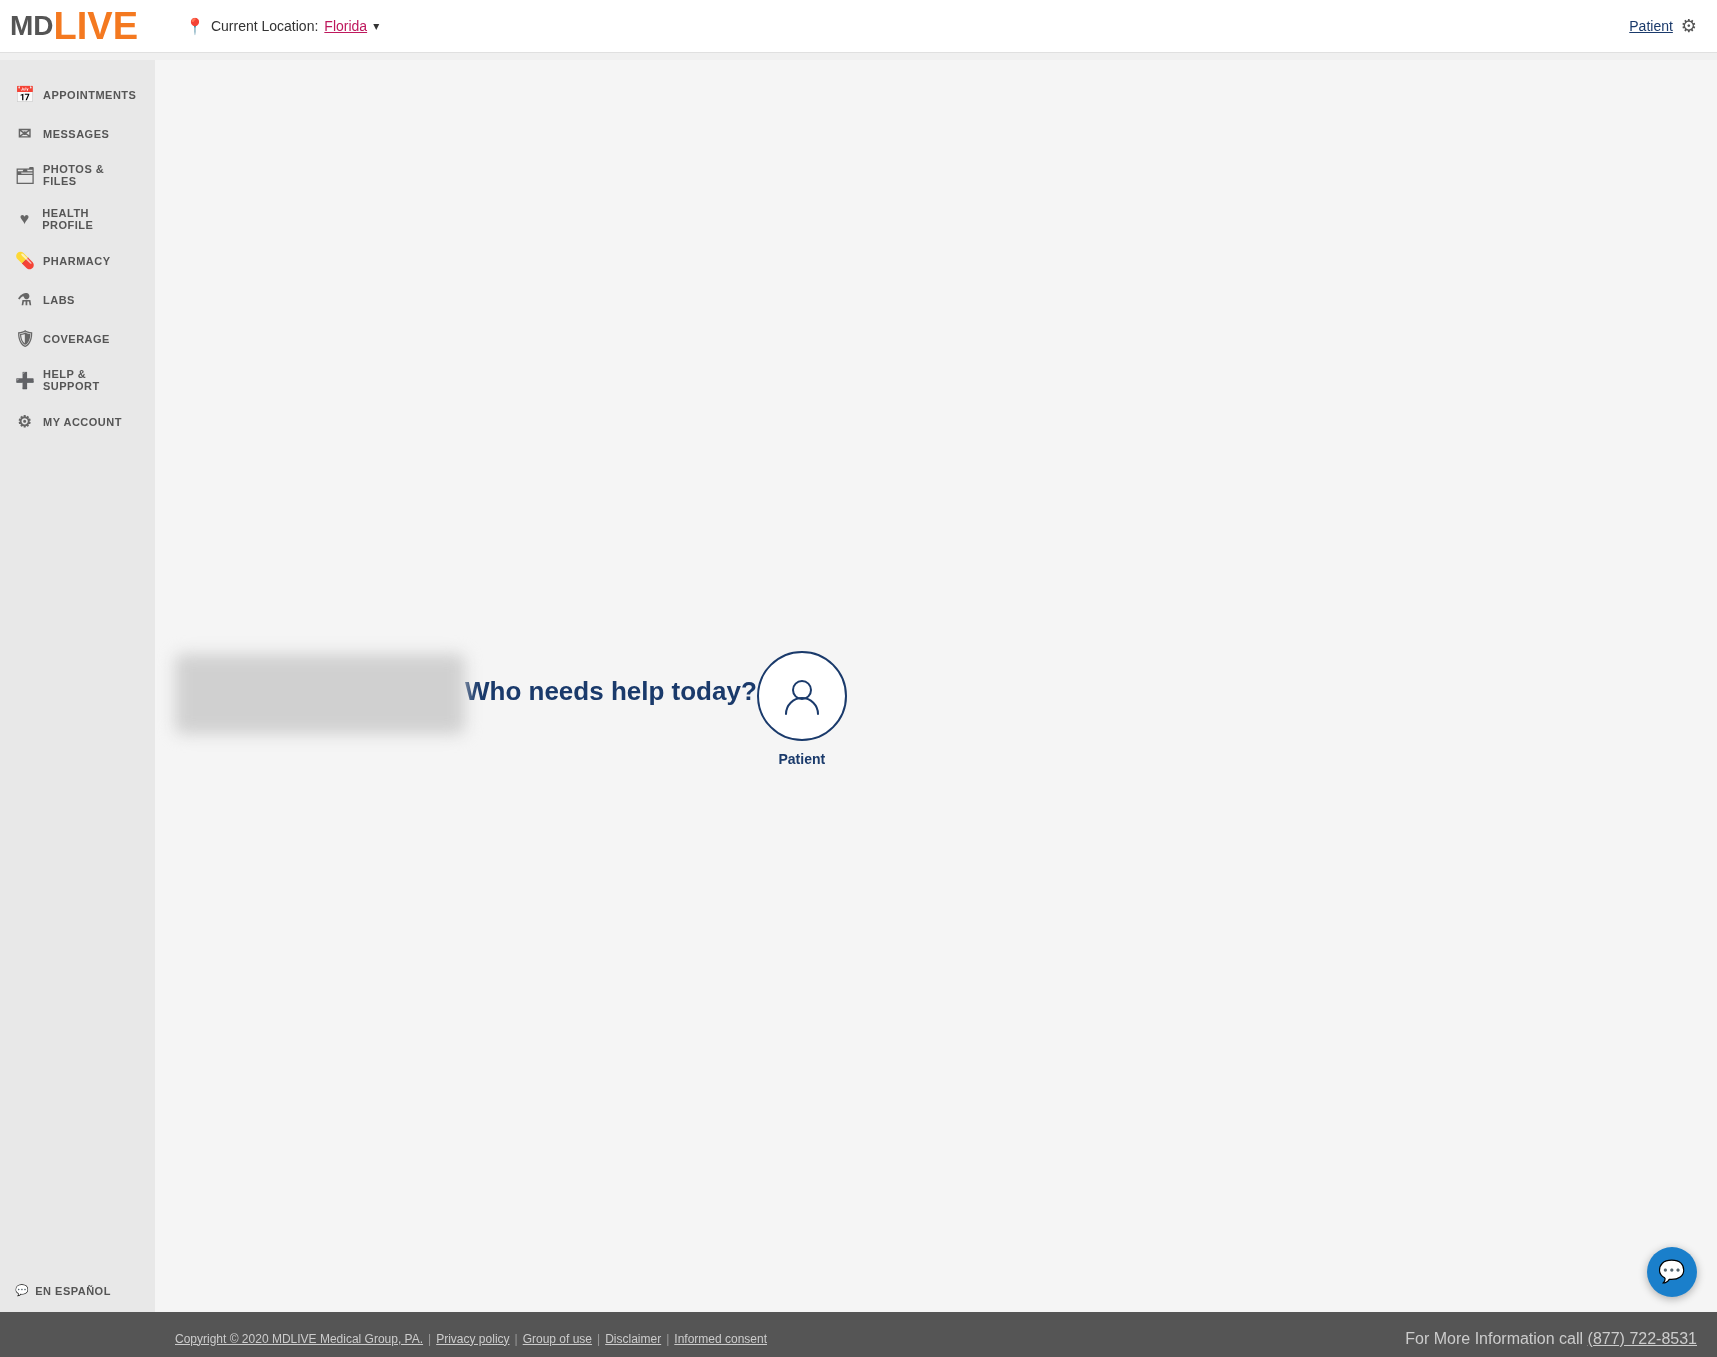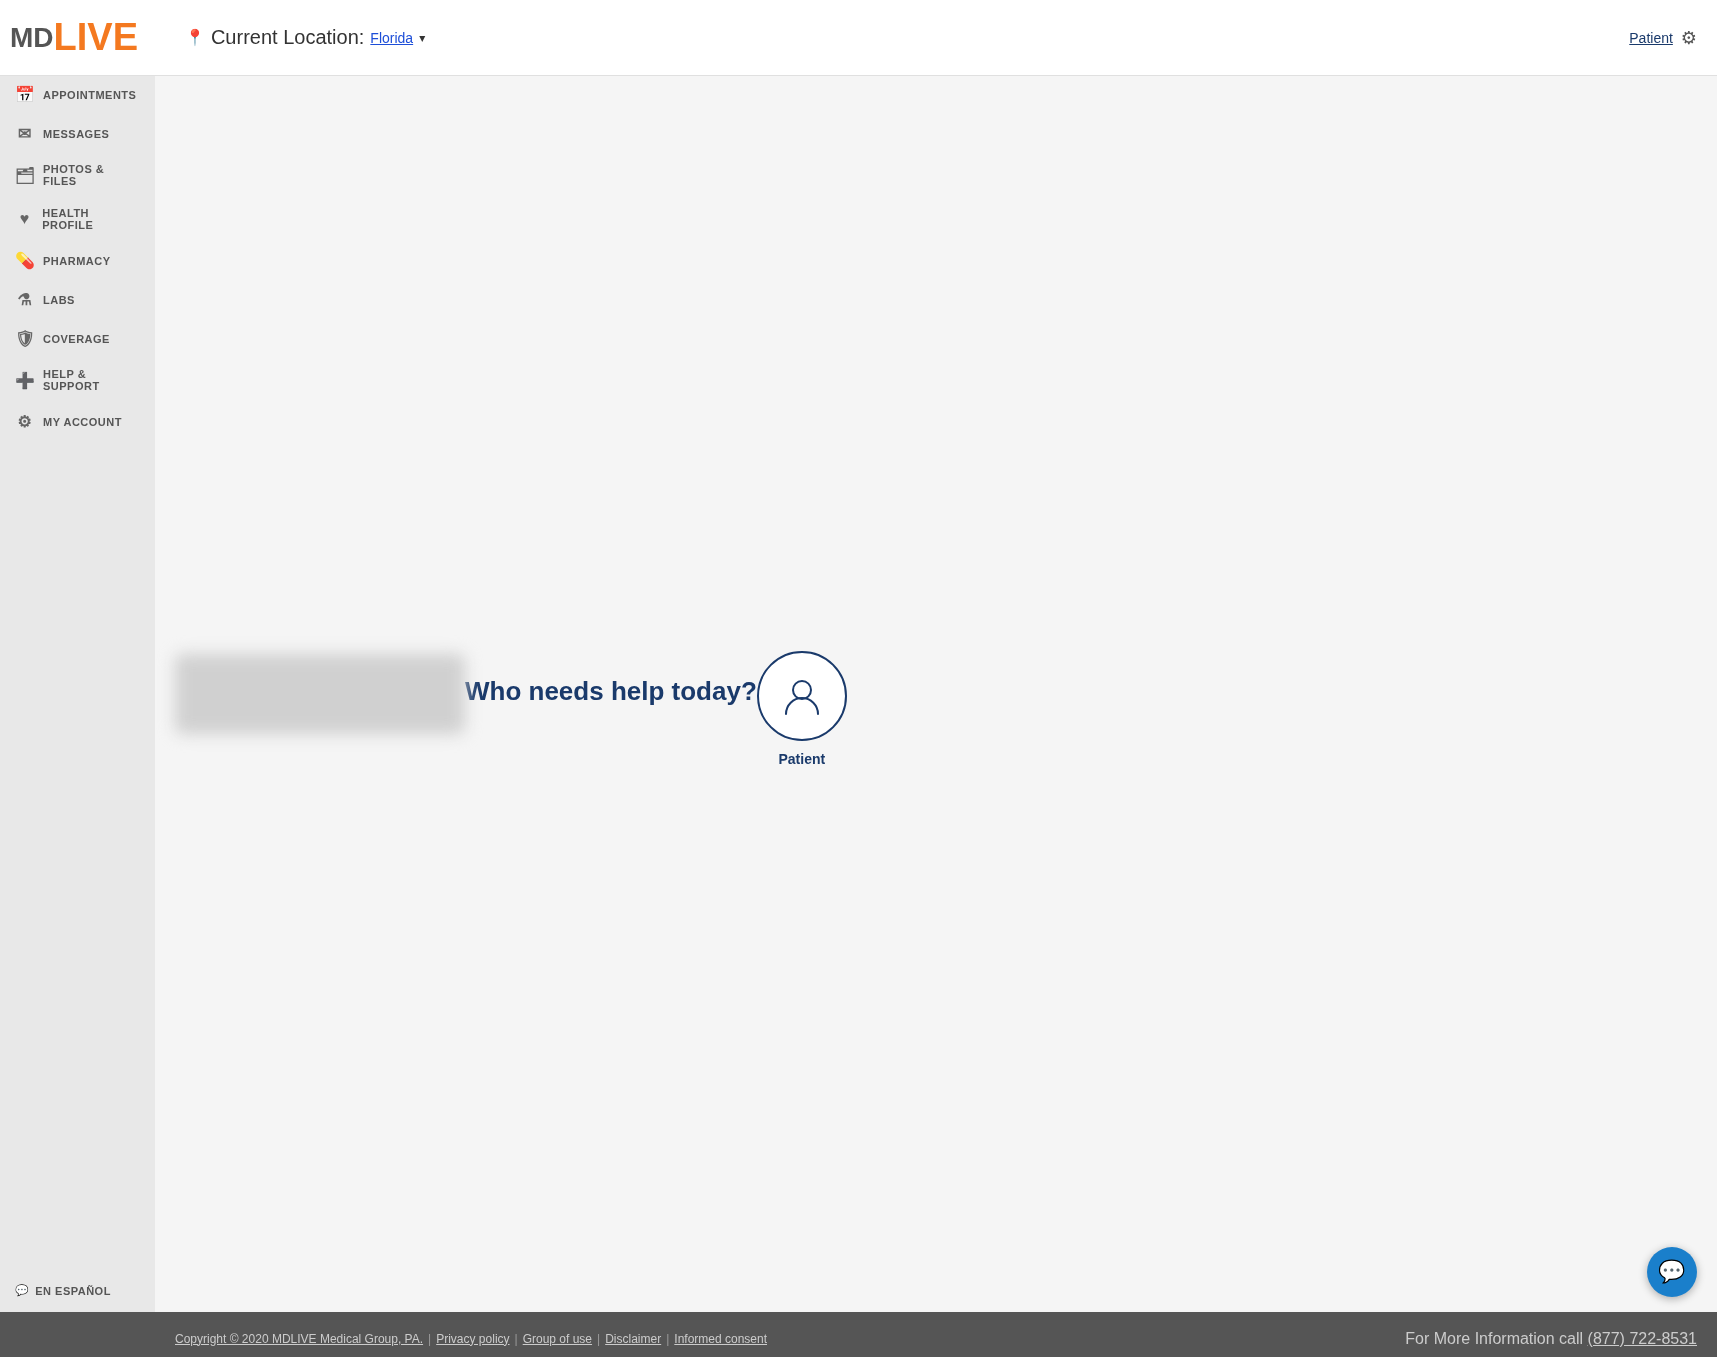--- a/index.html
+++ b/index.html
@@ -1,21 +1,21 @@
 <!DOCTYPE html>
 <html><head>
   <meta charset="utf-8">
   <style>
     * { margin: 0; padding: 0; box-sizing: border-box; }
     body { font-family: Arial, sans-serif; background: #f0f0f0; width: 1717px; min-height: 1357px; display: flex; flex-direction: column; }
 
     
     .header {
       background: #fff;
-      height: 76px;
+      height: 53px;
       display: flex;
       align-items: center;
       justify-content: space-between;
       padding: 0 20px 0 10px;
       border-bottom: 1px solid #e0e0e0;
       position: fixed;
       top: 0;
       left: 0;
       right: 0;
       z-index: 100;
@@ -40,25 +40,25 @@
       align-items: center;
       gap: 6px;
       flex: 1;
       padding-left: 20px;
     }
     .location-icon {
       color: #1a3a6b;
       font-size: 16px;
     }
     .location-text {
-      font-size: 20px;
+      font-size: 14px;
       color: #333;
     }
     .location-link {
-      color: #1d4ed8;
+      color: #be185d;
       text-decoration: underline;
       font-size: 14px;
       cursor: pointer;
     }
     .location-caret {
       color: #333;
       font-size: 12px;
     }
     .header-right {
       display: flex;

